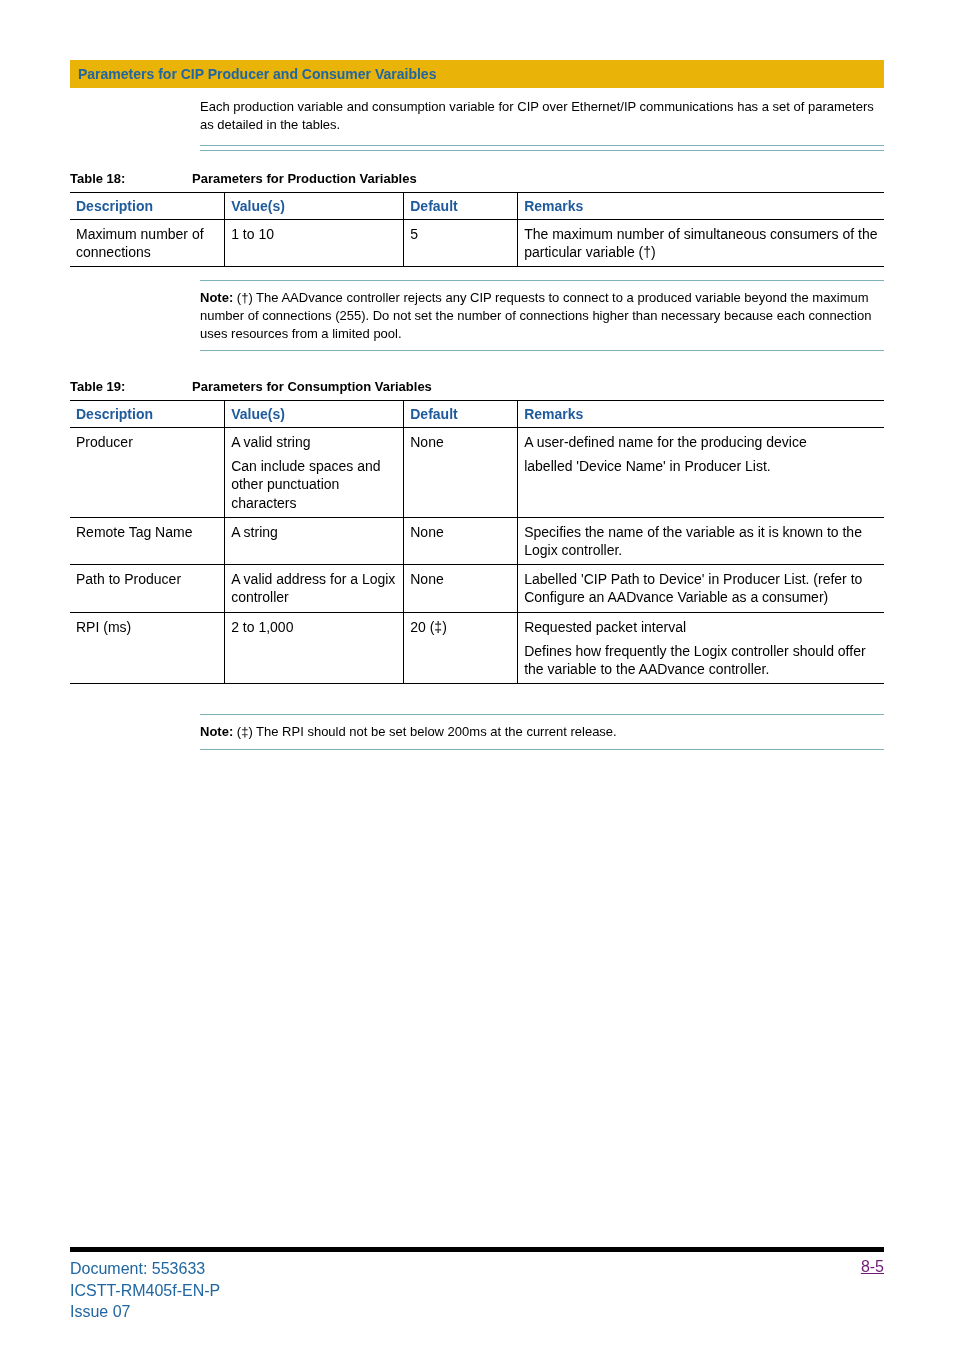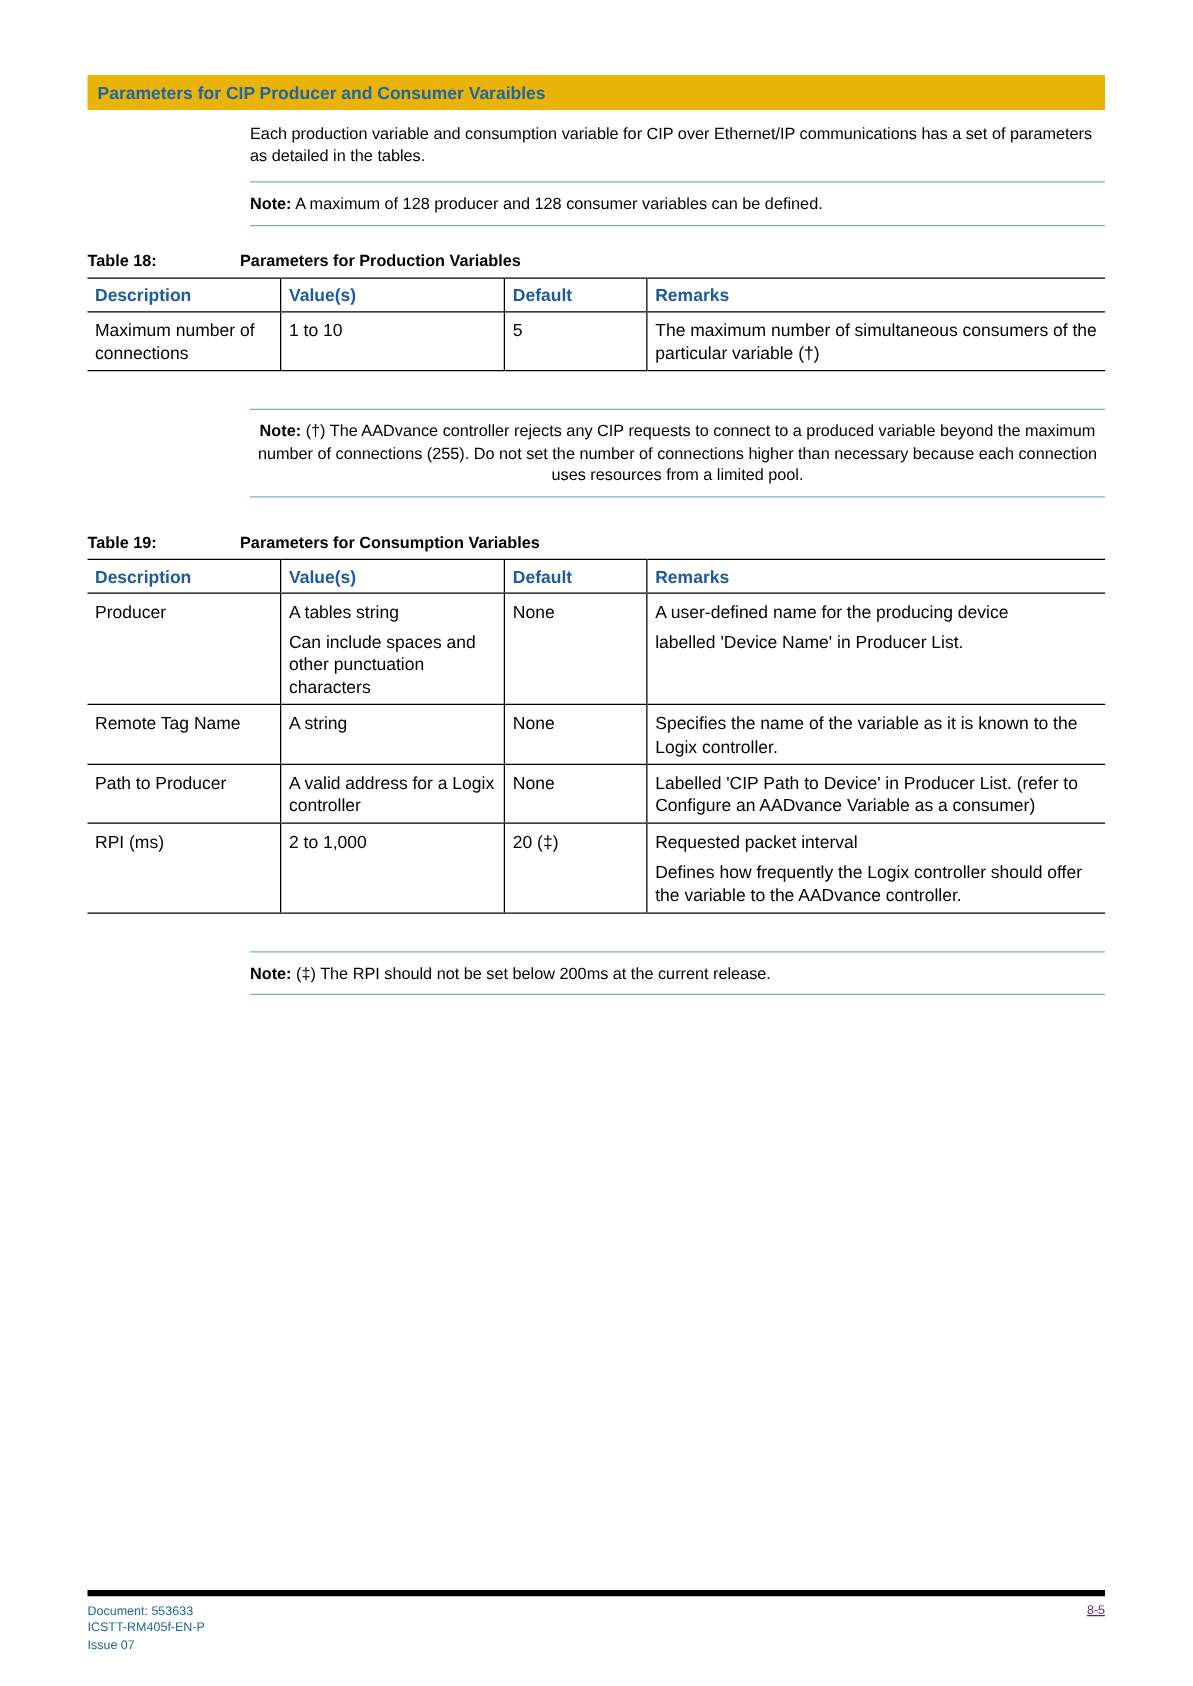--- a/index.html
+++ b/index.html
@@ -46,39 +46,38 @@
     }
     th.col-sep, td.col-sep { border-left: 1px solid #000; }
     .sub-para { margin-top: 6px; }
     .footer {
       position: absolute;
       bottom: 26px;
       left: 70px;
       right: 70px;
       border-top: 5px solid #000;
       padding-top: 6px;
-      font-size: 10px;
+      font-size: 16px;
       display: flex;
       justify-content: space-between;
       color: #2066a2;
     }
     .footer .left { line-height: 1.35; }
     .footer .right { color: #701a75; text-decoration: underline; }
   </style>
 </head>
 <body>
 
 <div class="section-header">Parameters for CIP Producer and Consumer Varaibles</div>
 
 <div class="indented">
   <p class="para">Each production variable and consumption variable for CIP over Ethernet/IP communications has a set of parameters as detailed in the tables.</p>
 
   <div class="note-block">
     <hr class="hr-cyan">
-    <p class="note-text"><strong>Note:</strong> <span>A maximum of 128 producer and 128 consumer variables can be defined.</span></p>
     <hr class="hr-cyan">
   </div>
 </div>
 
 <div class="table-caption">
   <span class="label">Table 18:</span><span>Parameters for Production Variables</span>
 </div>
 
 <table>
   <colgroup>
@@ -98,21 +97,21 @@
   <tbody>
     <tr>
       <td>Maximum number of connections</td>
       <td class="col-sep">1 to 10</td>
       <td class="col-sep">5</td>
       <td class="col-sep">The maximum number of simultaneous consumers of the particular variable (†)</td>
     </tr>
   </tbody>
 </table>
 
-<div class="indented" style="margin-top:30px;text-align:center;">
+<div class="indented" style="margin-top:13px;">
   <div class="note-block">
     <hr class="hr-cyan">
     <p class="note-text"><strong>Note:</strong> <span>(†) The AADvance controller rejects any CIP requests to connect to a produced variable beyond the maximum number of connections (255). Do not set the number of connections higher than necessary because each connection uses resources from a limited pool.</span></p>
     <hr class="hr-cyan">
   </div>
 </div>
 
 <div class="table-caption" style="margin-top:28px;">
   <span class="label">Table 19:</span><span>Parameters for Consumption Variables</span>
 </div>
@@ -129,21 +128,21 @@
       <th>Description</th>
       <th class="col-sep">Value(s)</th>
       <th class="col-sep">Default</th>
       <th class="col-sep">Remarks</th>
     </tr>
   </thead>
   <tbody>
     <tr>
       <td>Producer</td>
       <td class="col-sep">
-        <div>A tables string</div>
+        <div>A valid string</div>
         <div class="sub-para">Can include spaces and other punctuation characters</div>
       </td>
       <td class="col-sep">None</td>
       <td class="col-sep">
         <div>A user-defined name for the producing device</div>
         <div class="sub-para">labelled 'Device Name' in Producer List.</div>
       </td>
     </tr>
     <tr>
       <td>Remote Tag Name</td>

